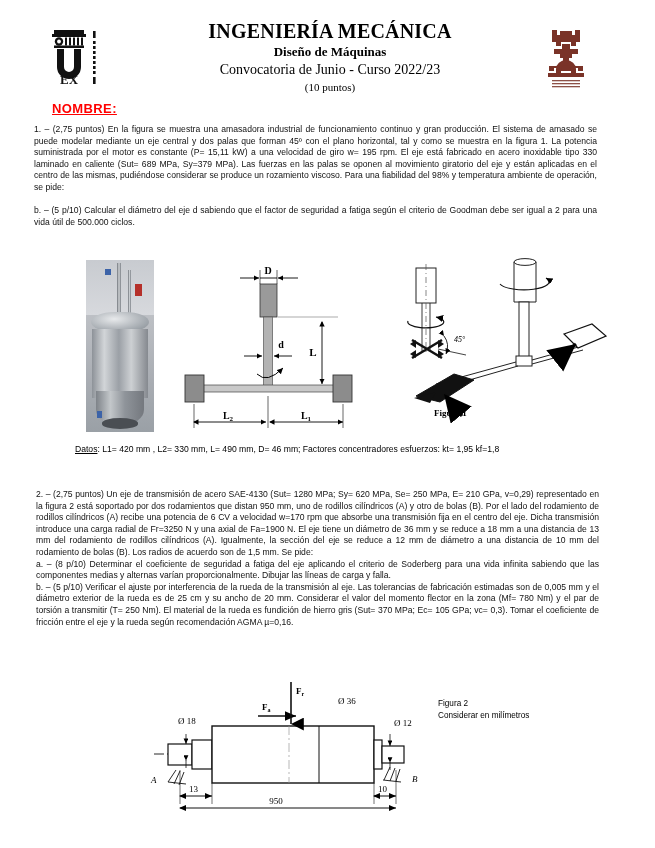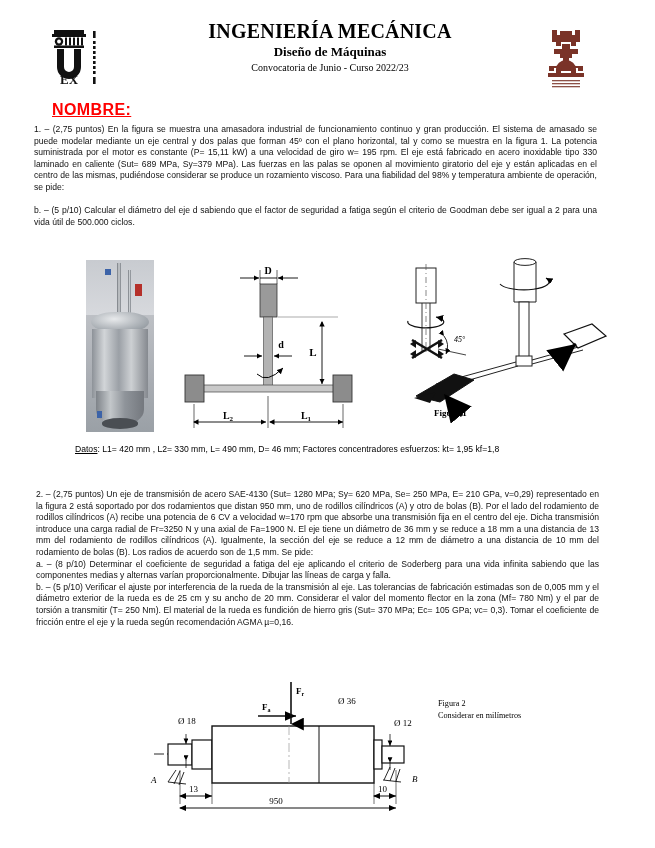--- a/index.html
+++ b/index.html
@@ -53,36 +53,36 @@
     line-height: 1.15;
   }
   .t-sub {
     font-family: "Liberation Serif", serif;
     font-weight: bold;
     font-size: 13px;
     line-height: 1.35;
   }
   .t-conv {
     font-family: "Liberation Serif", serif;
-    font-size: 10px;
+    font-size: 14px;
     line-height: 1.35;
   }
   .t-pts {
     font-family: "Liberation Serif", serif;
     font-size: 11px;
     line-height: 1.5;
   }
 
   .nombre {
     position: absolute;
     left: 52px; top: 101px;
     color: #ff0000;
     font-family: "Liberation Sans", sans-serif;
     font-weight: bold;
-    font-size: 16px;
+    font-size: 13px;
     letter-spacing: 0.4px;
     text-decoration: underline;
   }
 
   
   .para {
     position: absolute;
     font-family: "Liberation Sans", sans-serif;
     font-size: 8.6px;
     line-height: 11.6px;
@@ -163,21 +163,21 @@
 
   
   .fig2-zone {
     position: absolute;
     left: 46px; top: 678px;
     width: 575px; height: 140px;
   }
   .fig2-cap {
     position: absolute;
     left: 392px; top: 20px;
-    font-family: Liberation Serif, serif;
+    font-family: Liberation Sans, sans-serif;
     font-size: 8.2px;
     line-height: 12px;
   }
   svg { display: block; }
   svg text { font-family: "Liberation Serif", serif; }
 </style>
 </head>
 <body>
 
 <div class="page">
@@ -212,20 +212,21 @@
         <rect x="45" y="44" width="2.6" height="3" fill="#111"></rect>
         <rect x="45" y="49" width="2.6" height="3" fill="#111"></rect>
         <rect x="45" y="55" width="2.6" height="7" fill="#111"></rect>
       </svg>
     </div>
 
     <div class="title-block">
       <div class="t-main">INGENIERÍA MECÁNICA</div>
       <div class="t-sub">Diseño de Máquinas</div>
       <div class="t-conv">Convocatoria de Junio - Curso 2022/23</div>
+      <div class="t-pts">(10 puntos)</div>
     </div>
 
     <div class="logo-eii">
       <svg viewBox="0 0 60 68" width="60" height="68" aria-hidden="true">
         <g fill="#7a3328">
 
           <path d="M16 8 h5 v5 h3 v-4 h12 v4 h3 v-5 h5 v12 h-4 v4 h-5 v-4 h-10 v4 h-5 v-4 h-4 Z"></path>
           <rect x="26" y="22" width="8" height="5"></rect>
           <path d="M18 27 h24 v5 h-6 v4 h-12 v-4 h-6 Z"></path>
           <rect x="27" y="36" width="6" height="8"></rect>

